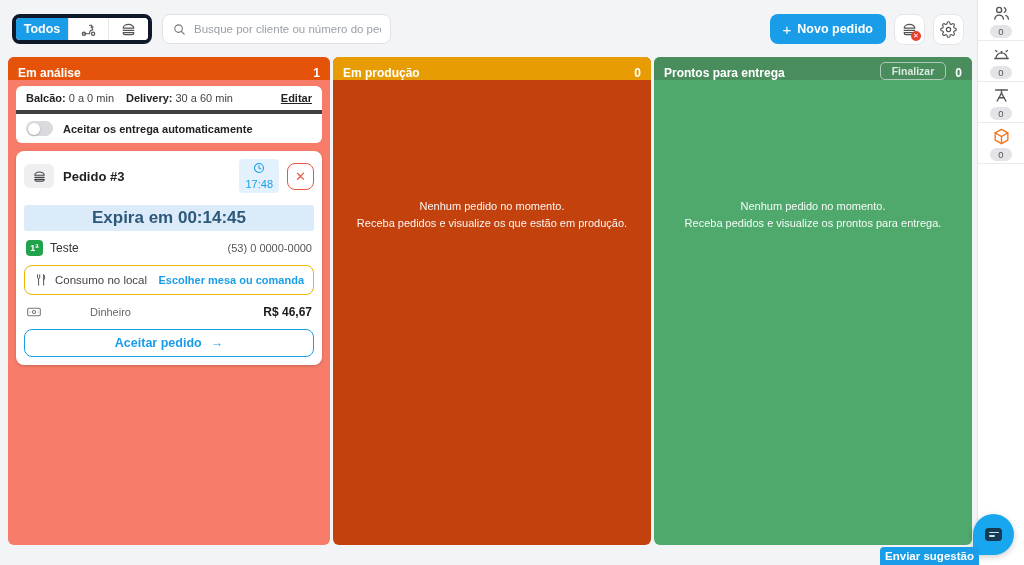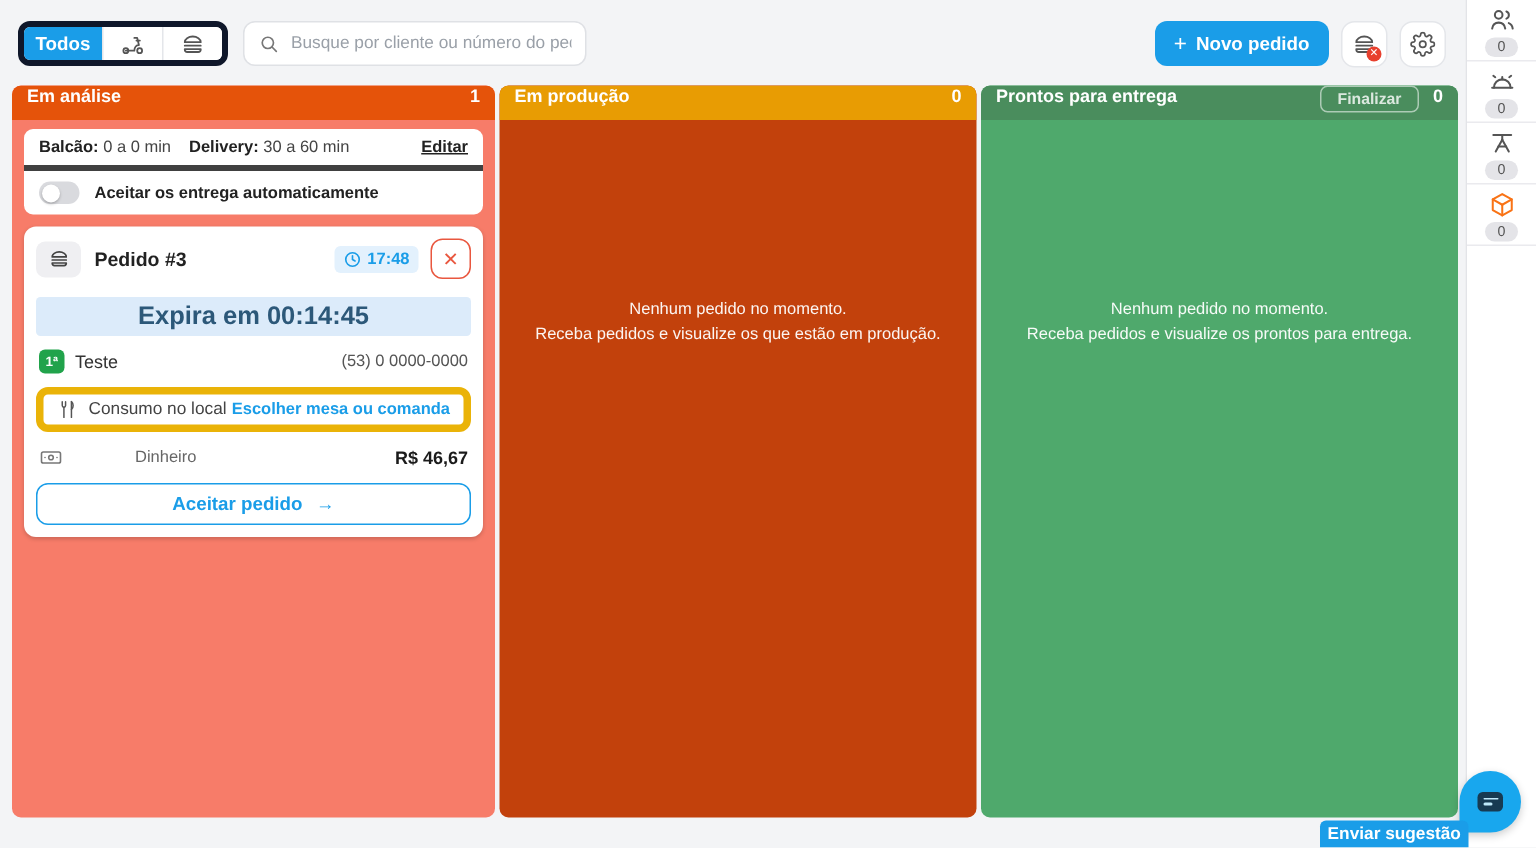--- a/index.html
+++ b/index.html
@@ -26,21 +26,21 @@
   .btn-primary { height:30px; padding:0 13px; background:#1a9de8; border:none; border-radius:8px; color:#fff; font-weight:bold; font-size:12.5px; display:flex; align-items:center; gap:6px; cursor:pointer; font-family:inherit; }
   .btn-primary .plus { font-size:15px; font-weight:normal; }
   .icon-btn { position:relative; width:31px; height:31px; background:#fff; border:1px solid #e4e6ea; border-radius:9px; display:flex; align-items:center; justify-content:center; color:#555; cursor:pointer; }
   .red-badge { position:absolute; right:3px; bottom:3px; width:10px; height:10px; background:#e8402e; border-radius:50%; color:#fff; font-size:7px; line-height:10px; text-align:center; font-weight:bold; }
 
   
   .col { position:absolute; top:57px; height:488px; border-radius:6px; overflow:hidden; display:flex; flex-direction:column; }
   .col-analise { left:8px;   width:322px; background:#f77c69; }
   .col-producao{ left:333px; width:318px; background:#c2410c; }
   .col-prontos { left:654px; width:318px; background:#4fa96c; }
-  .col-header { height:23px; flex:none; display:flex; align-items:flex-start; padding:0 10px; color:#fff; font-size:12px; font-weight:bold; }
+  .col-header { height:23px; flex:none; display:flex; align-items:flex-end; padding:0 10px; color:#fff; font-size:12px; font-weight:bold; }
   .col-analise .col-header { background:#e5530a; }
   .col-producao .col-header { background:#e89c03; }
   .col-prontos .col-header { background:#4a8d5d; }
   .col-count { margin-left:auto; }
   .finalizar-btn { margin-left:auto; margin-right:9px; border:1px solid rgba(255,255,255,.55); color:rgba(255,255,255,.8); border-radius:5px; font-size:10.5px; font-weight:bold; padding:2px 11px; background:transparent; cursor:pointer; font-family:inherit; }
   .empty-msg { margin-top:118px; text-align:center; color:rgba(255,255,255,.95); font-size:11px; line-height:1.55; padding:0 14px; }
 
   
   .settings-card { margin:6px 8px 0 8px; background:#fff; border-radius:6px; font-size:11px; }
   .settings-row1 { display:flex; align-items:center; padding:6px 10px; border-bottom:4px solid #404040; }
@@ -51,28 +51,28 @@
   .settings-row2 { display:flex; align-items:center; padding:7px 10px; }
   .toggle { width:27px; height:15px; background:#d9dade; border-radius:8px; position:relative; cursor:pointer; flex:none; }
   .toggle .knob { position:absolute; left:1.5px; top:1.5px; width:12px; height:12px; background:#fff; border-radius:50%; box-shadow:0 1px 2px rgba(0,0,0,.25); }
   .auto-label { margin-left:10px; font-weight:bold; color:#222; }
 
   
   .order-card { margin:8px 8px 0 8px; background:#fff; border-radius:8px; padding:8px; box-shadow:0 1px 3px rgba(0,0,0,.18); }
   .oc-head { display:flex; align-items:center; }
   .oc-chip { width:30px; height:24px; background:#efeff2; border-radius:6px; display:flex; align-items:center; justify-content:center; color:#444; }
   .oc-title { margin-left:9px; font-size:13px; font-weight:bold; color:#222; }
-  .time-badge { margin-left:auto; background:#e3f1fd; color:#1a9de8; border-radius:4px; font-size:11px; font-weight:bold; padding:3px 6px; display:flex; align-items:center; gap:4px; }
+  .time-badge { margin-left:auto; background:#e3f1fd; color:#1a9de8; border-radius:4px; font-size:11px; font-weight:normal; padding:3px 6px; display:flex; align-items:center; gap:4px;flex-direction:column; }
   .close-btn { margin-left:8px; width:27px; height:27px; background:#fff; border:1px solid #e9573f; border-radius:8px; color:#e9573f; font-size:13px; display:flex; align-items:center; justify-content:center; cursor:pointer; font-family:inherit; }
   .expira-bar { margin-top:12px; background:#dcebfa; border-radius:3px; text-align:center; font-size:17px; font-weight:bold; color:#2c5879; padding:3px 0; }
   .cust-row { margin-top:9px; display:flex; align-items:center; padding:0 2px; }
   .first-badge { width:17px; height:16px; background:#21a34b; border-radius:4px; color:#fff; font-size:9px; font-weight:bold; display:flex; align-items:center; justify-content:center; flex:none; }
   .cust-name { margin-left:7px; font-size:12px; color:#333; }
   .cust-phone { margin-left:auto; font-size:11px; color:#555; }
-  .consumo-row { margin-top:9px; border:5px solid #eab308; border-radius:8px; height:30px; display:flex; align-items:center; padding:0 9px; }
+  .consumo-row { margin-top:9px; border:1px solid #eab308; border-radius:8px; height:30px; display:flex; align-items:center; padding:0 9px; }
   .consumo-label { margin-left:7px; font-size:11.5px; color:#444; }
   .mesa-link { margin-left:auto; font-size:11px; font-weight:bold; color:#1a9de8; cursor:pointer; }
   .pay-row { margin-top:9px; display:flex; align-items:center; padding:0 2px; color:#777; }
   .pay-label { margin-left:12px; font-size:11px; color:#666;padding-left:36px; }
   .pay-total { margin-left:auto; font-size:12px; font-weight:bold; color:#1b1b1b; }
   .accept-btn { margin-top:9px; width:100%; height:28px; background:#fff; border:1.5px solid #1a9de8; border-radius:8px; color:#1a9de8; font-size:12.5px; font-weight:bold; display:flex; align-items:center; justify-content:center; gap:9px; cursor:pointer; font-family:inherit; }
 
   
   .rsidebar { position:absolute; right:0; top:0; width:47px; height:565px; background:#fff; border-left:1px solid #e3e4e8; }
   .rs-item { height:41px; border-bottom:1px solid #eaeaee; display:flex; flex-direction:column; align-items:center; padding-top:4px; cursor:pointer; color:#555; }

